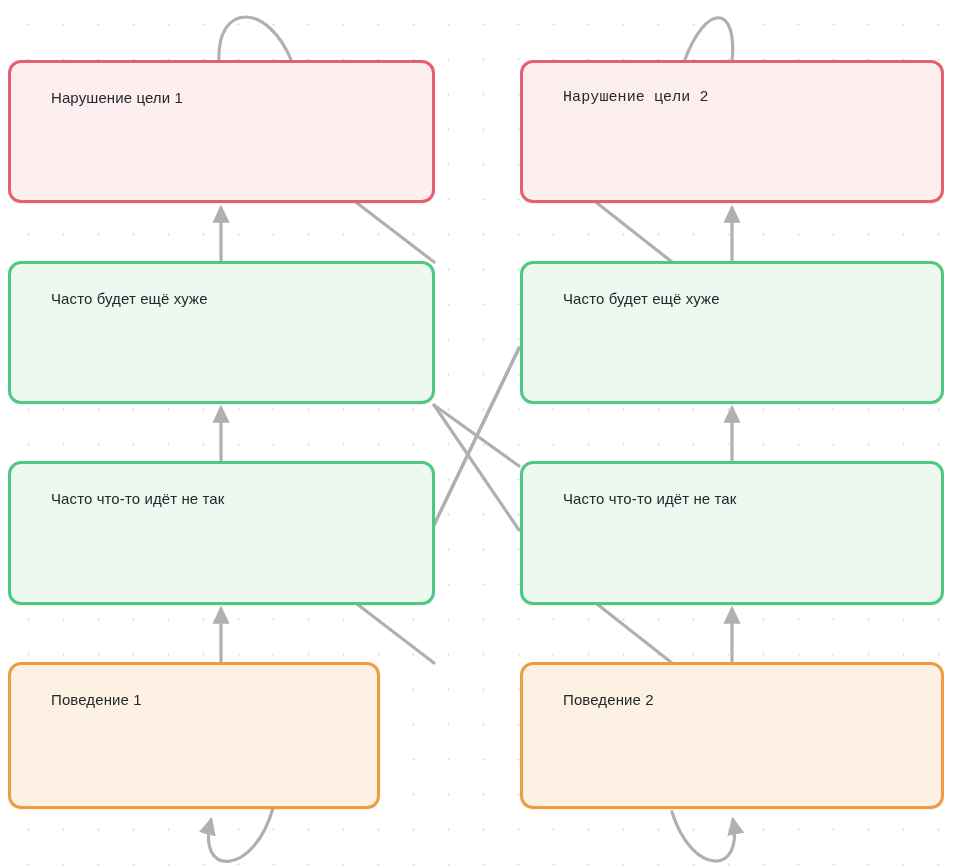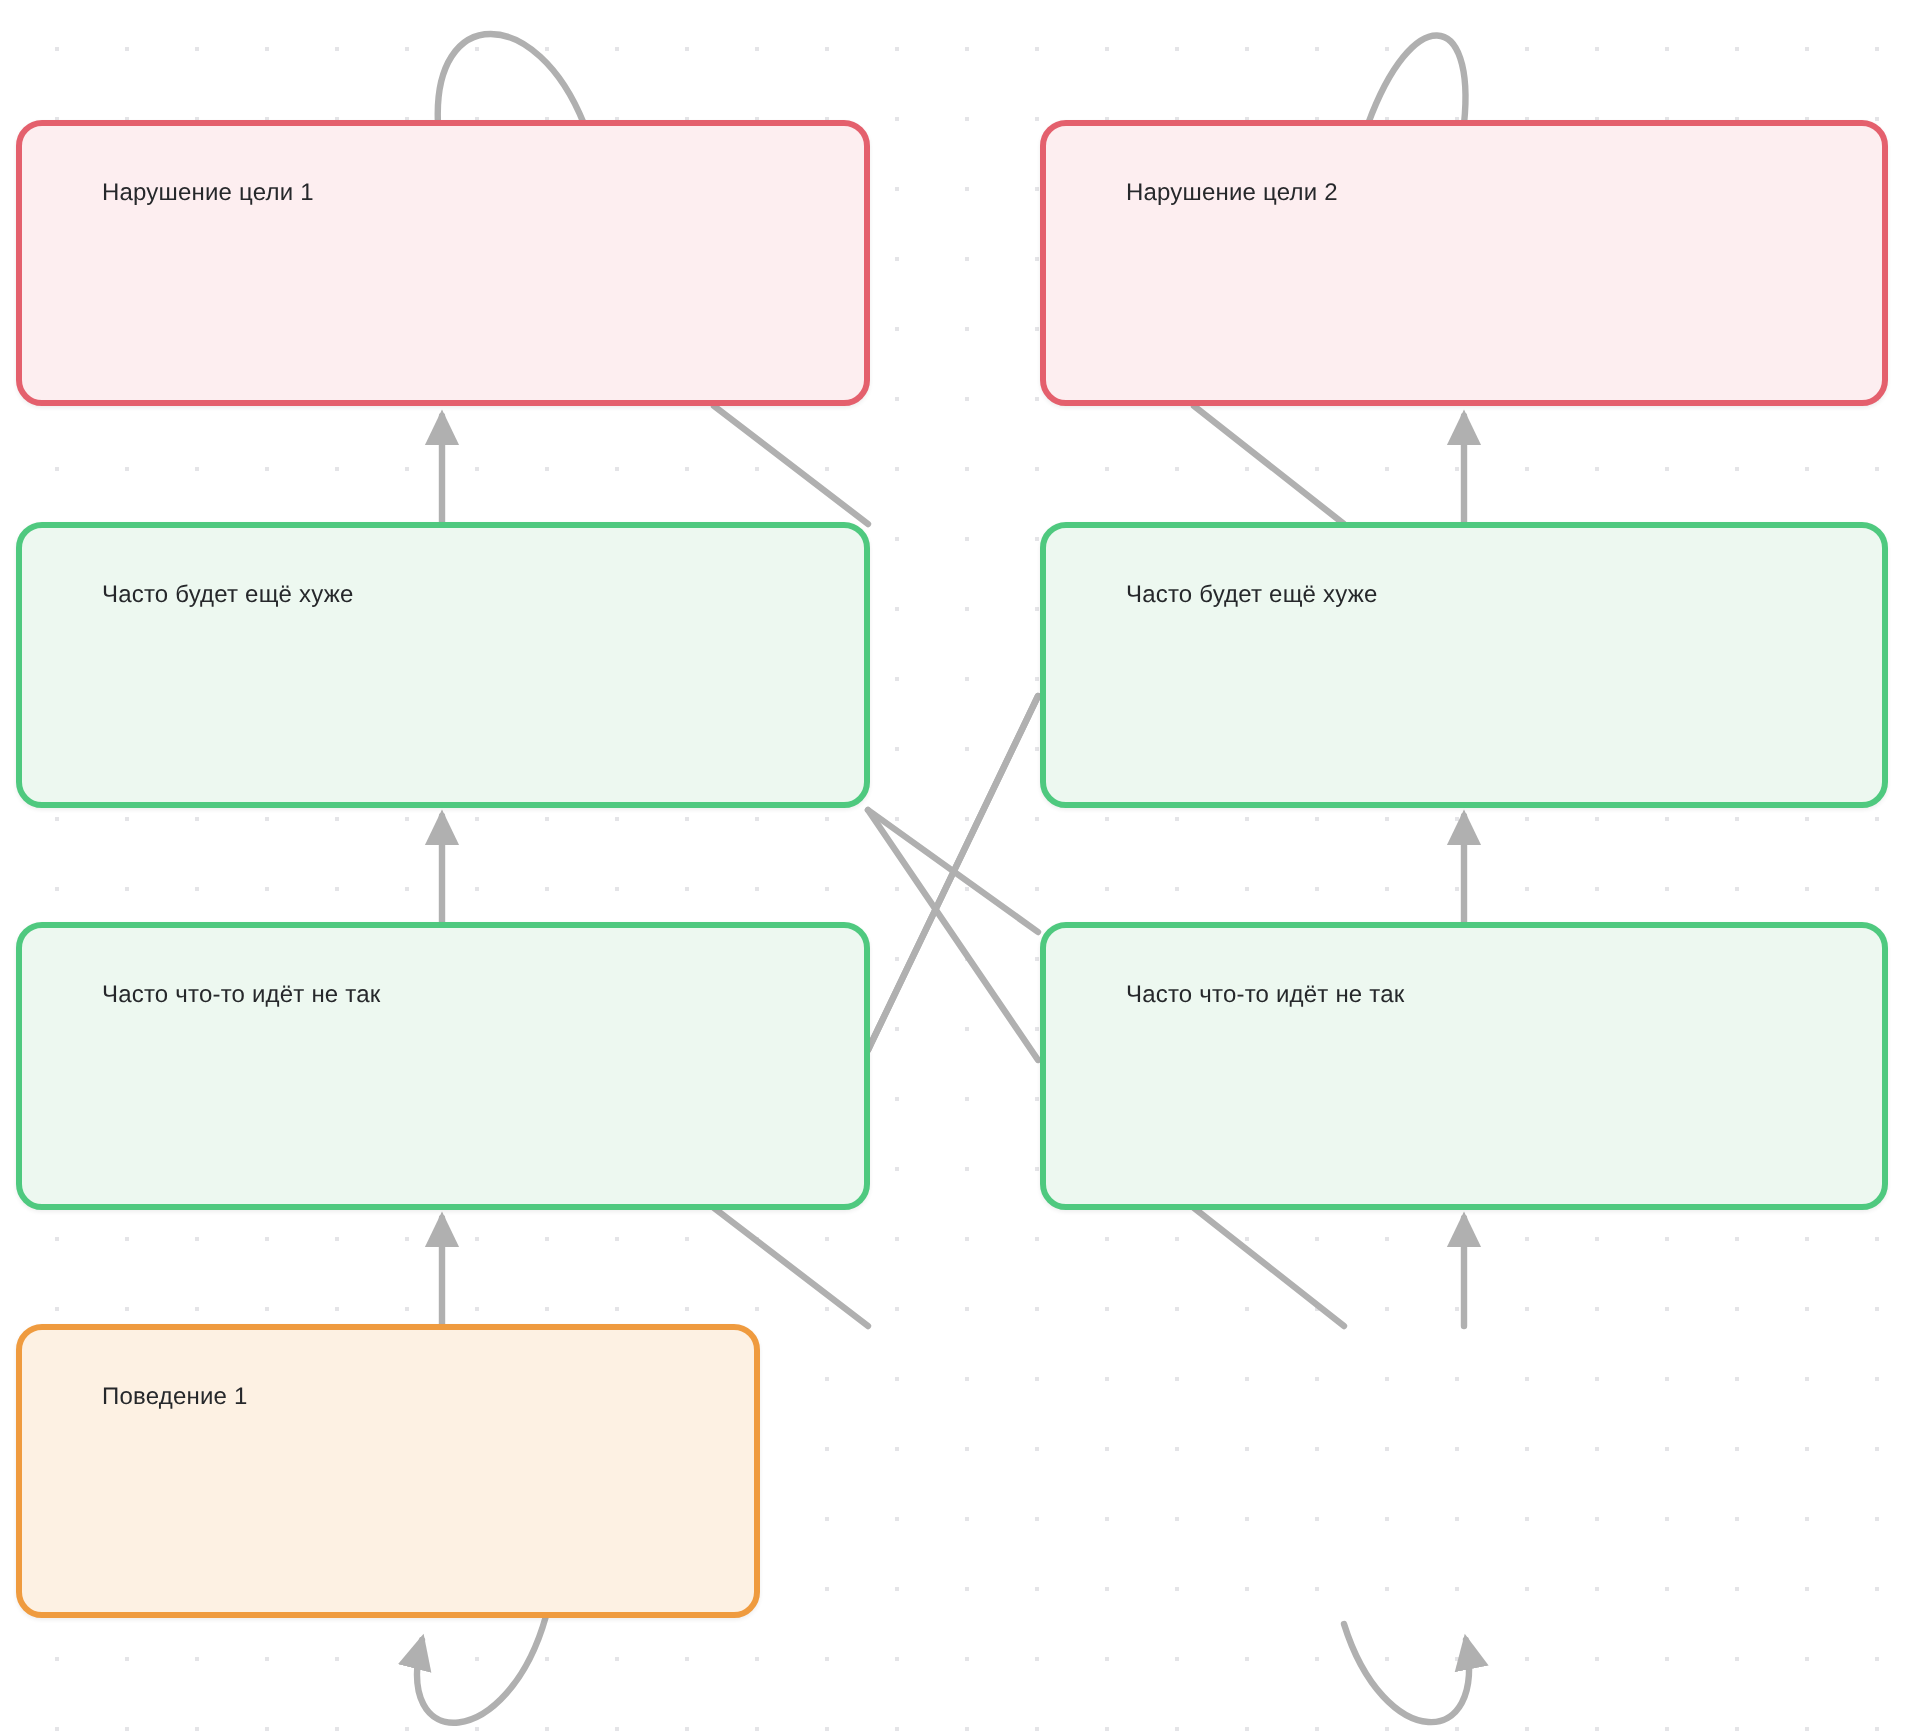--- a/index.html
+++ b/index.html
@@ -37,21 +37,21 @@
     box-sizing: border-box;
     border-radius: 13px;
     border-style: solid;
     border-width: 3.5px;
     box-shadow: 0 1px 2px rgba(0,0,0,0.07);
     padding: 26px 0 0 40px;
     z-index: 2;
   }
 
   .node .label {
-    font-size: 12px;
+    font-size: 15px;
     line-height: 1.25;
     color: #26282b;
     letter-spacing: 0.1px;
     white-space: nowrap;
   }
 
   .node.goal {
     background: #fdeef0;
     border-color: #e4606d;
   }
@@ -119,26 +119,29 @@
   </div>
 
   <div class="node mid" style="left:8px; top:461px; width:427px; height:144px;">
     <div class="label">Часто что-то идёт не так</div>
   </div>
 
   <div class="node behavior" style="left:8px; top:662px; width:372px; height:147px;">
     <div class="label">Поведение 1</div>
   </div>
 
-  <div class="node goal" style="left:520px; top:60px; width:424px; height:143px;">
+  <div class="node goal" style="left:520px; top:60px; width:424px; height:143px;font-family:Liberation Mono, monospace;">
     <div class="label">Нарушение цели 2</div>
   </div>
 
   <div class="node mid" style="left:520px; top:261px; width:424px; height:143px;">
     <div class="label">Часто будет ещё хуже</div>
   </div>
 
   <div class="node mid" style="left:520px; top:461px; width:424px; height:144px;">
     <div class="label">Часто что-то идёт не так</div>
   </div>
 
+  <div class="node behavior" style="left:520px; top:662px; width:424px; height:147px;">
+    <div class="label">Поведение 2</div>
+  </div>
 
 </div>
 
 </body></html>

